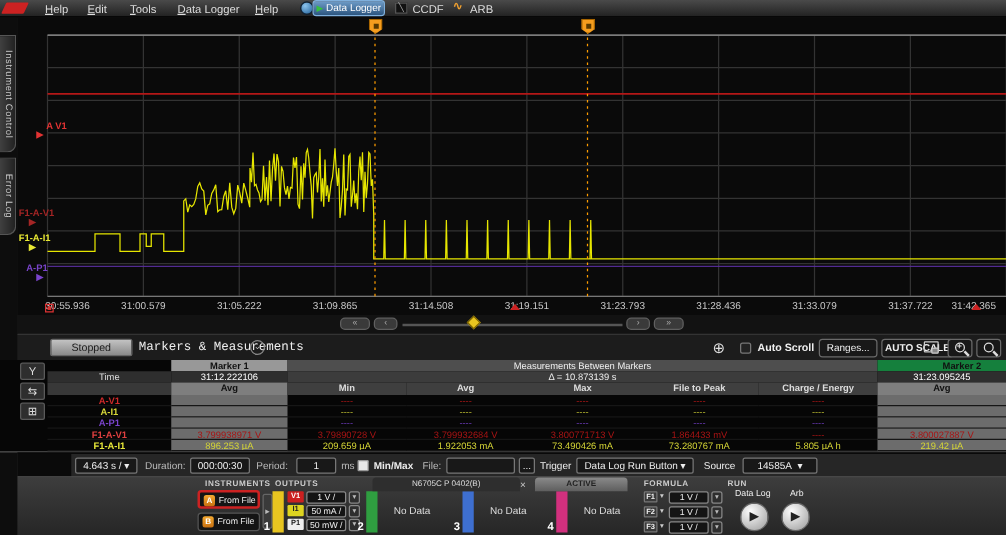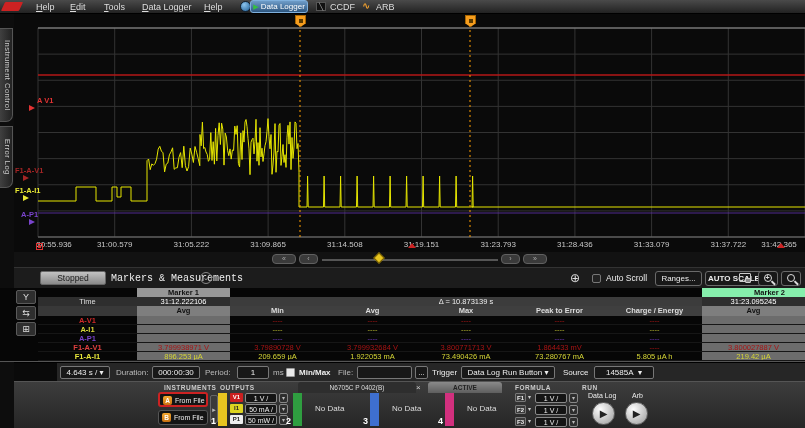--- a/index.html
+++ b/index.html
@@ -49,21 +49,21 @@
   #toolbar { position:absolute; left:14px; top:267px; width:791px; height:21px; background:#1c1c1c; border-top:1px solid #333; }
   #stopped { position:absolute; left:26px; top:3px; width:66px; height:14px; background:linear-gradient(#c2c2c2,#8a8a8a);
              border:1px solid #666; border-radius:2px; color:#1a1a1a; font-size:8.5px; text-align:center; line-height:13px; }
   #panel-title { position:absolute; left:97px; top:5px; font-size:10px; color:#eee;font-family:Liberation Mono, monospace; }
   #panel-chev { position:absolute; left:186px; top:4px; width:12px; height:12px; border:1px solid #888; border-radius:50%;
                 color:#bbb; font-size:7px; text-align:center; line-height:10px; }
   .tb-right { position:absolute; top:3px; height:15px; background:#181818; border:1px solid #6a6a6a; border-radius:3px;
               color:#eee; font-size:8px; text-align:center; }
   #crosshair { position:absolute; left:556px; top:3px; font-size:12px; color:#ddd; line-height:14px; }
   #ascroll-box { position:absolute; left:578px; top:6px; width:9px; height:9px; background:#222; border:1px solid #777; border-radius:2px; }
-  #ascroll-lbl { position:absolute; left:592px; top:5px; font-size:8.5px; color:#eee; }
+  #ascroll-lbl { position:absolute; left:592px; top:5px; font-size:8.5px; color:#eee;font-weight:bold; }
   .mag { position:relative; display:inline-block; width:8px; height:8px; border:1.5px solid #ddd; border-radius:50%; margin-top:2px; }
   .mag::after { content:""; position:absolute; left:6px; top:7px; width:5px; height:1.5px; background:#ddd; transform:rotate(45deg); }
   .mag .plus { position:absolute; left:0; top:-1px; width:5px; font-size:7px; color:#ddd; font-weight:bold; }
   #shot-ico { position:absolute; left:723px; top:3px; width:18px; height:15px; }
   #shot-ico .scr { position:absolute; left:2px; top:2px; width:12px; height:9px; border:1px solid #ccc; border-radius:1px; }
   #shot-ico .cam { position:absolute; left:8px; top:7px; width:6px; height:5px; background:#888; border:1px solid #ccc; border-radius:1px; }
 
   
   #meas { position:absolute; left:0; top:288px; width:805px; height:74px; background:#060606; border-bottom:1px solid #555; }
   .icostrip-btn { position:absolute; left:16px; width:20px; height:14px; background:#2e2e2e; border:1px solid #5a5a5a;
@@ -225,33 +225,34 @@
     <div class="tb-right" style="left:744px;width:20px;"><span class="mag"><span class="plus">+</span></span></div>
     <div class="tb-right" style="left:767px;width:20px;"><span class="mag"></span></div>
   </div>
 
   <div id="meas">
     <div class="icostrip-btn" style="top:2px;">Y</div>
     <div class="icostrip-btn" style="top:18px;">⇆</div>
     <div class="icostrip-btn" style="top:34px;">⊞</div>
 
     <div class="hcell" style="left:137px;top:0;width:93px;height:9px;line-height:9px;background:#989898;color:#111;font-weight:bold;">Marker 1</div>
-    <div class="hcell" style="left:702px;top:0;width:103px;height:9px;line-height:9px;background:#86efac;color:#111;font-weight:bold;padding-left:32px;">Marker 2</div>
+    <div class="hcell" style="left:230px;top:0;width:472px;height:9px;line-height:9px;background:#4e4e4e;color:#eee;">Measurements Between Markers</div>
+    <div class="hcell" style="left:702px;top:0;width:103px;height:9px;line-height:9px;background:#15803d;color:#111;font-weight:bold;padding-left:32px;">Marker 2</div>
 
     <div class="hcell" style="left:38px;top:9px;width:99px;height:9px;line-height:9px;background:#2e2e2e;color:#ddd;">Time</div>
     <div class="hcell" style="left:137px;top:9px;width:93px;height:9px;line-height:9px;background:#2e2e2e;color:#fff;">31:12.222106</div>
     <div class="hcell" style="left:230px;top:9px;width:472px;height:9px;line-height:9px;background:#3c3c3c;color:#eee;">Δ = 10.873139 s</div>
     <div class="hcell" style="left:702px;top:9px;width:103px;height:9px;line-height:9px;background:#2e2e2e;color:#fff;">31:23.095245</div>
 
     <div class="hcell" style="left:38px;top:18px;width:99px;height:10px;background:#383838;"></div>
     <div class="hcell" style="left:137px;top:18px;width:93px;height:10px;line-height:10px;background:#7e7e7e;color:#111;font-weight:bold;">Avg</div>
     <div class="hcell" style="left:230px;top:18px;width:95px;height:10px;line-height:10px;background:#3f3f3f;color:#ddd;font-weight:bold;">Min</div>
     <div class="hcell" style="left:325px;top:18px;width:95px;height:10px;line-height:10px;background:#3f3f3f;color:#ddd;font-weight:bold;">Avg</div>
     <div class="hcell" style="left:420px;top:18px;width:92px;height:10px;line-height:10px;background:#3f3f3f;color:#ddd;font-weight:bold;">Max</div>
-    <div class="hcell" style="left:512px;top:18px;width:95px;height:10px;line-height:10px;background:#3f3f3f;color:#ddd;font-weight:bold;">Peak to Error</div>
+    <div class="hcell" style="left:512px;top:18px;width:95px;height:10px;line-height:10px;background:#3f3f3f;color:#ddd;font-weight:bold;">File to Peak</div>
     <div class="hcell" style="left:607px;top:18px;width:95px;height:10px;line-height:10px;background:#3f3f3f;color:#ddd;font-weight:bold;">Charge / Energy</div>
     <div class="hcell" style="left:702px;top:18px;width:103px;height:10px;line-height:10px;background:#7e7e7e;color:#111;font-weight:bold;">Avg</div>
 
     <div id="meas-rows">
         <div class="hcell" style="left: 38px; top: 28px; width: 99px; height: 9px; line-height: 9px; color: rgb(207, 42, 42); font-weight: bold; border-bottom: 1px solid rgb(22, 22, 22);">A-V1</div>
         <div class="hcell" style="left: 137px; top: 28px; width: 93px; height: 9px; line-height: 9px; color: rgb(168, 22, 22); background: rgb(108, 108, 108); border-bottom: 1px solid rgb(22, 22, 22);"></div>
         <div class="hcell" style="left: 230px; top: 28px; width: 95px; height: 9px; line-height: 9px; color: rgb(168, 22, 22); border-bottom: 1px solid rgb(22, 22, 22);">----</div>
         <div class="hcell" style="left: 325px; top: 28px; width: 95px; height: 9px; line-height: 9px; color: rgb(168, 22, 22); border-bottom: 1px solid rgb(22, 22, 22);">----</div>
         <div class="hcell" style="left: 420px; top: 28px; width: 92px; height: 9px; line-height: 9px; color: rgb(168, 22, 22); border-bottom: 1px solid rgb(22, 22, 22);">----</div>
         <div class="hcell" style="left: 512px; top: 28px; width: 95px; height: 9px; line-height: 9px; color: rgb(168, 22, 22); border-bottom: 1px solid rgb(22, 22, 22);">----</div>

